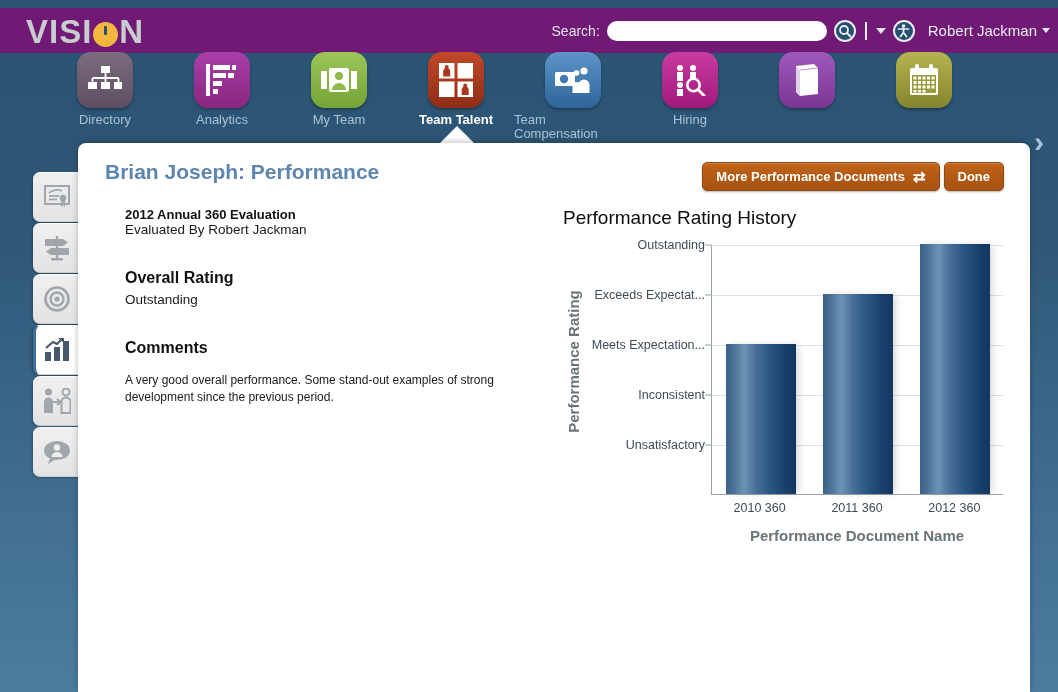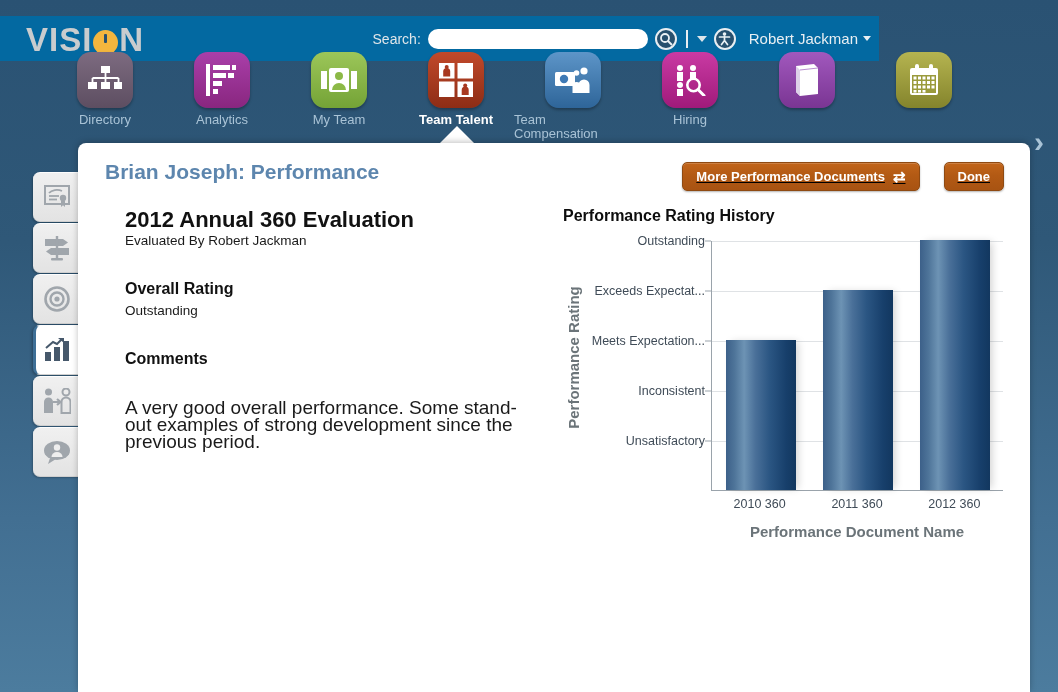--- a/index.html
+++ b/index.html
@@ -8,22 +8,22 @@
     font-family: "Liberation Sans", sans-serif;
     overflow: hidden;
   }
   body {
     background: linear-gradient(to bottom, #2a5273 0%, #2f5878 35%, #426f92 75%, #4c7c9e 100%);
     position: relative;
   }
 
   
   #topbar {
-    position: absolute; left: 0; top: 16px; width: 879px; height: 45px;
-    background: #0369a1;
+    position: absolute; left: 0; top: 8px; width: 1058px; height: 45px;
+    background: #701a75;
   }
   #logo {
     position: absolute; left: 26px; top: 5px;
     font-size: 33px; font-weight: bold; letter-spacing: 1px;
     color: #c9ccce; font-family: "Liberation Sans", sans-serif;
     display: flex; align-items: center;
   }
   #logo .dot {
     display: inline-block; width: 25px; height: 25px; border-radius: 50%;
     background: #f3b63e; position: relative; margin: 0 1px;
@@ -121,44 +121,44 @@
     position: absolute; left: 78px; top: 143px;
     width: 952px; height: 549px;
     background: #ffffff;
     border-radius: 8px 8px 0 0;
     box-shadow: 0 -1px 6px rgba(0,0,0,0.25);
   }
   #panel-title {
     position: absolute; left: 27px; top: 17px;
     font-size: 21px; font-weight: bold; color: #5d86ae;
   }
-  #btns { position: absolute; right: 26px; top: 19px; display: flex; gap: 24px; text-decoration: underline; }
+  #btns { position: absolute; right: 26px; top: 19px; display: flex; gap: 4px; }
   .btn {
     background: linear-gradient(to bottom, #c2651a 0%, #b35a14 45%, #a85312 100%);
     border: 1px solid #8f4a12; border-radius: 5px;
     color: #ffffff; font-size: 13px; font-weight: bold;
     padding: 6px 13px; cursor: pointer;
     box-shadow: 0 1px 2px rgba(0,0,0,0.3), inset 0 1px 0 rgba(255,255,255,0.18);
     display: flex; align-items: center; gap: 8px;
     font-family: "Liberation Sans", sans-serif;
     white-space: nowrap;
   }
   .btn .lr-arrow { font-size: 15px; line-height: 1; }
 
   
   #left-col { position: absolute; left: 47px; top: 64px; width: 420px; }
-  .doc-title { font-size: 22px; font-weight: bold; color: #111; }
+  .doc-title { font-size: 13px; font-weight: bold; color: #111; }
   .doc-sub { font-size: 13.5px; color: #1a1a1a; margin-top: 0; }
   .sec-head { font-size: 16px; font-weight: bold; color: #111; margin-top: 32px; }
   .sec-val { font-size: 13.5px; color: #1a1a1a; margin-top: 5px; }
-  .sec-body { font-size: 19px; color: #1a1a1a; margin-top: 31px; line-height: 17px; width: 395px;}
+  .sec-body { font-size: 12px; color: #1a1a1a; margin-top: 15px; line-height: 17px; width: 395px;}
 
   
   #chart-wrap { position: absolute; left: 485px; top: 64px; width: 440px; }
-  #chart-title { font-size: 16px; font-weight: bold; color: #0d0d0d; }
+  #chart-title { font-size: 19px; font-weight: normal; color: #0d0d0d; }
   #chart-area {
     position: relative; margin-top: 16px; width: 440px; height: 300px;
   }
   #ylabel {
     position: absolute; left: -7px; top: 108px;
     transform: rotate(-90deg); transform-origin: center;
     font-size: 15px; font-weight: bold; color: #6b7479;
     white-space: nowrap; width: 180px; text-align: center;
     margin-left: -73px;
   }

